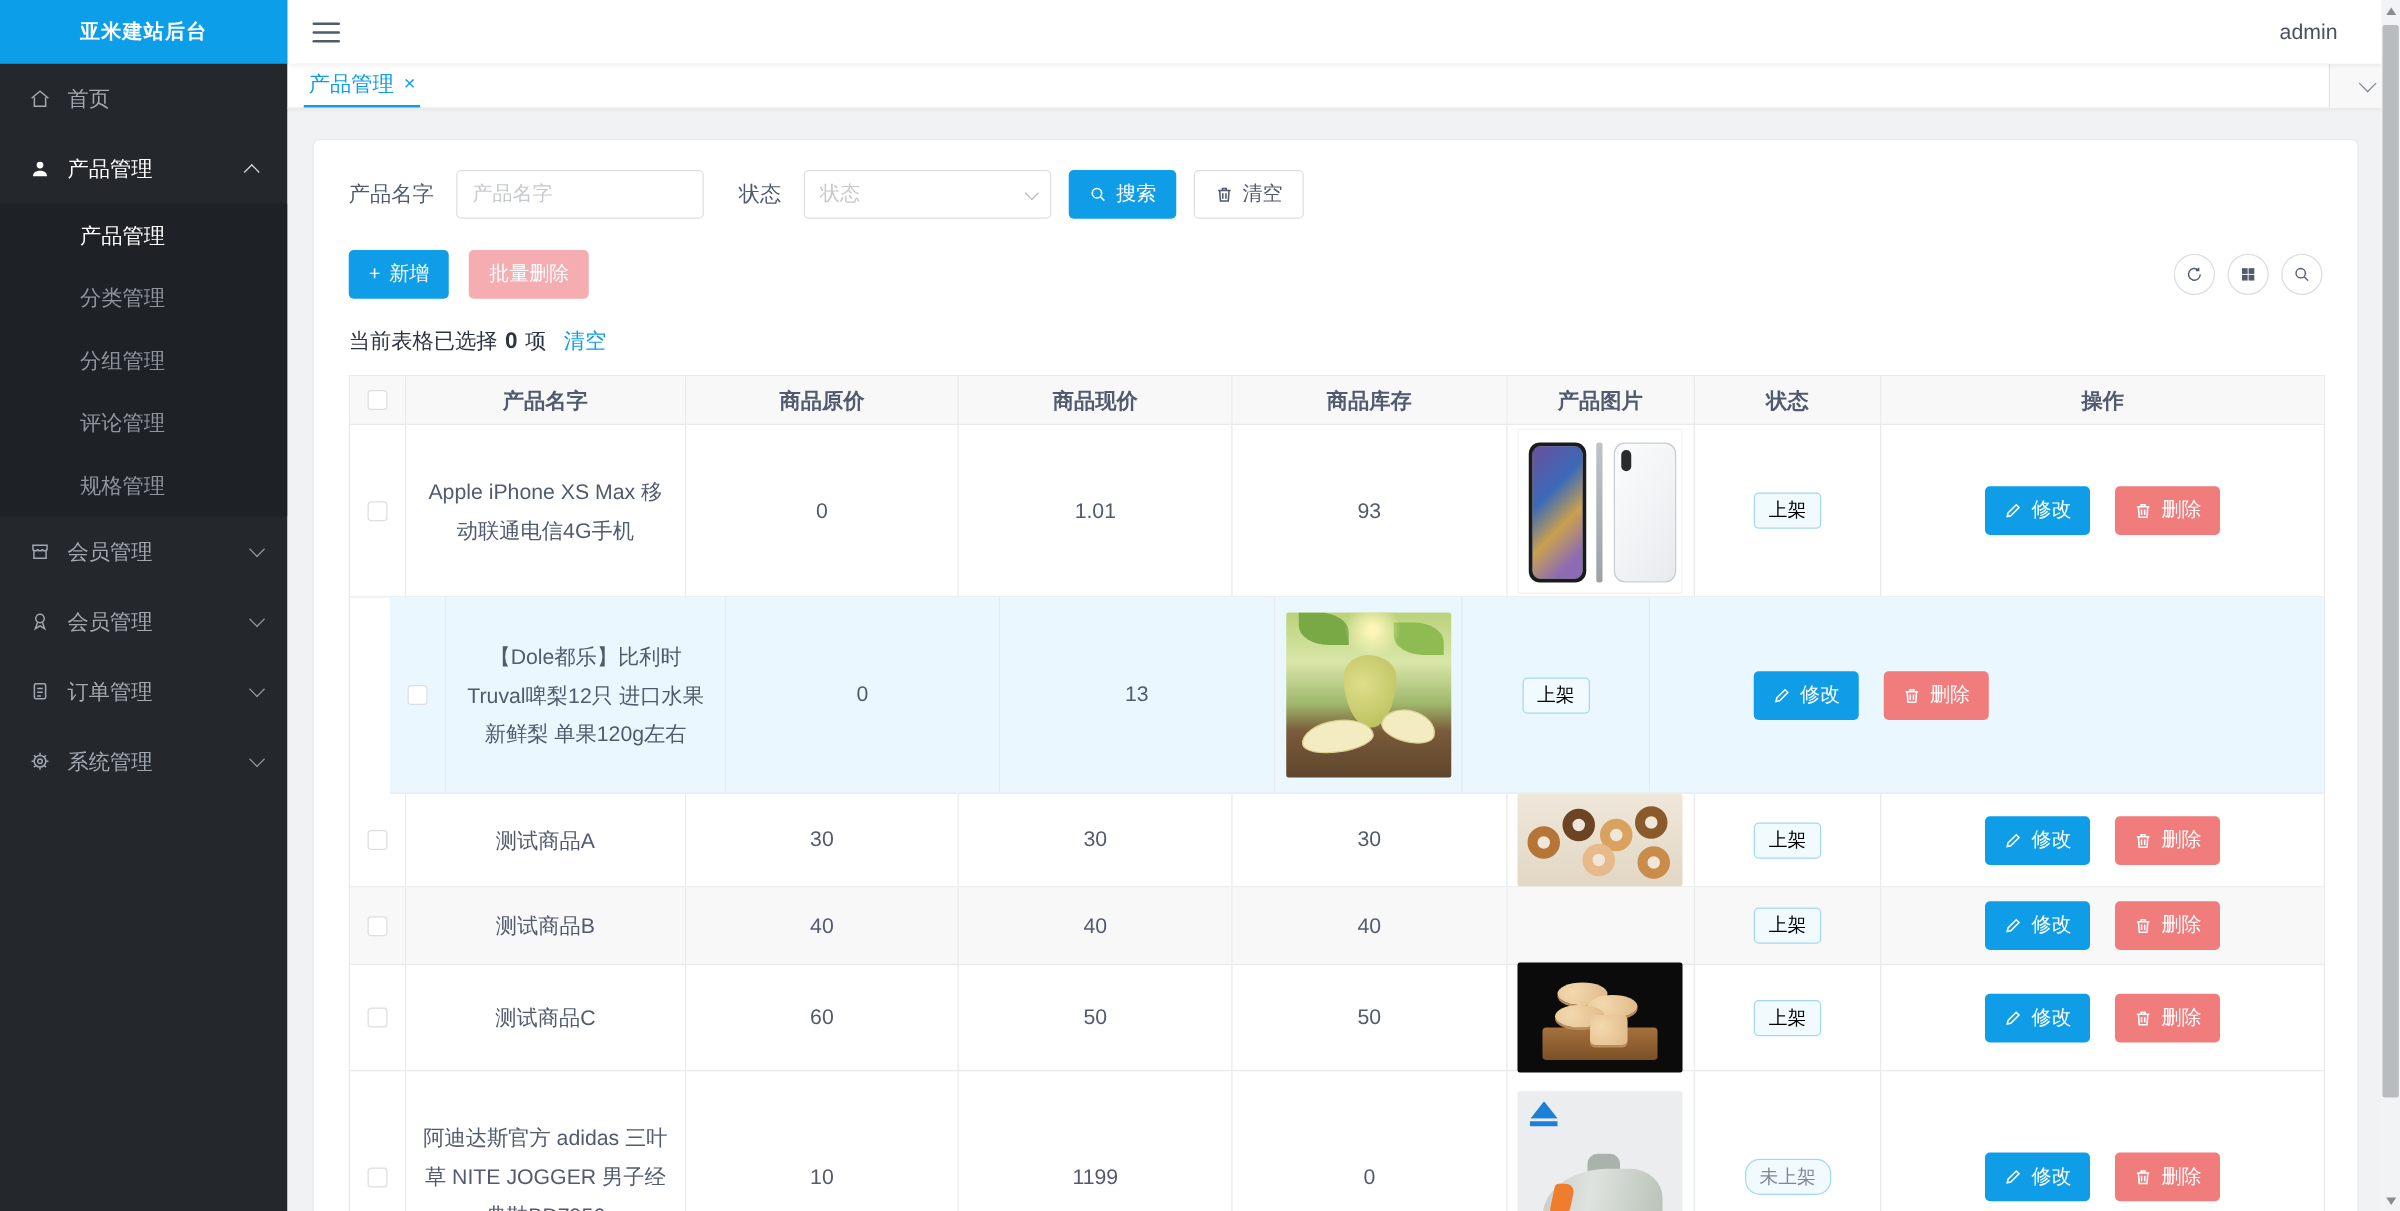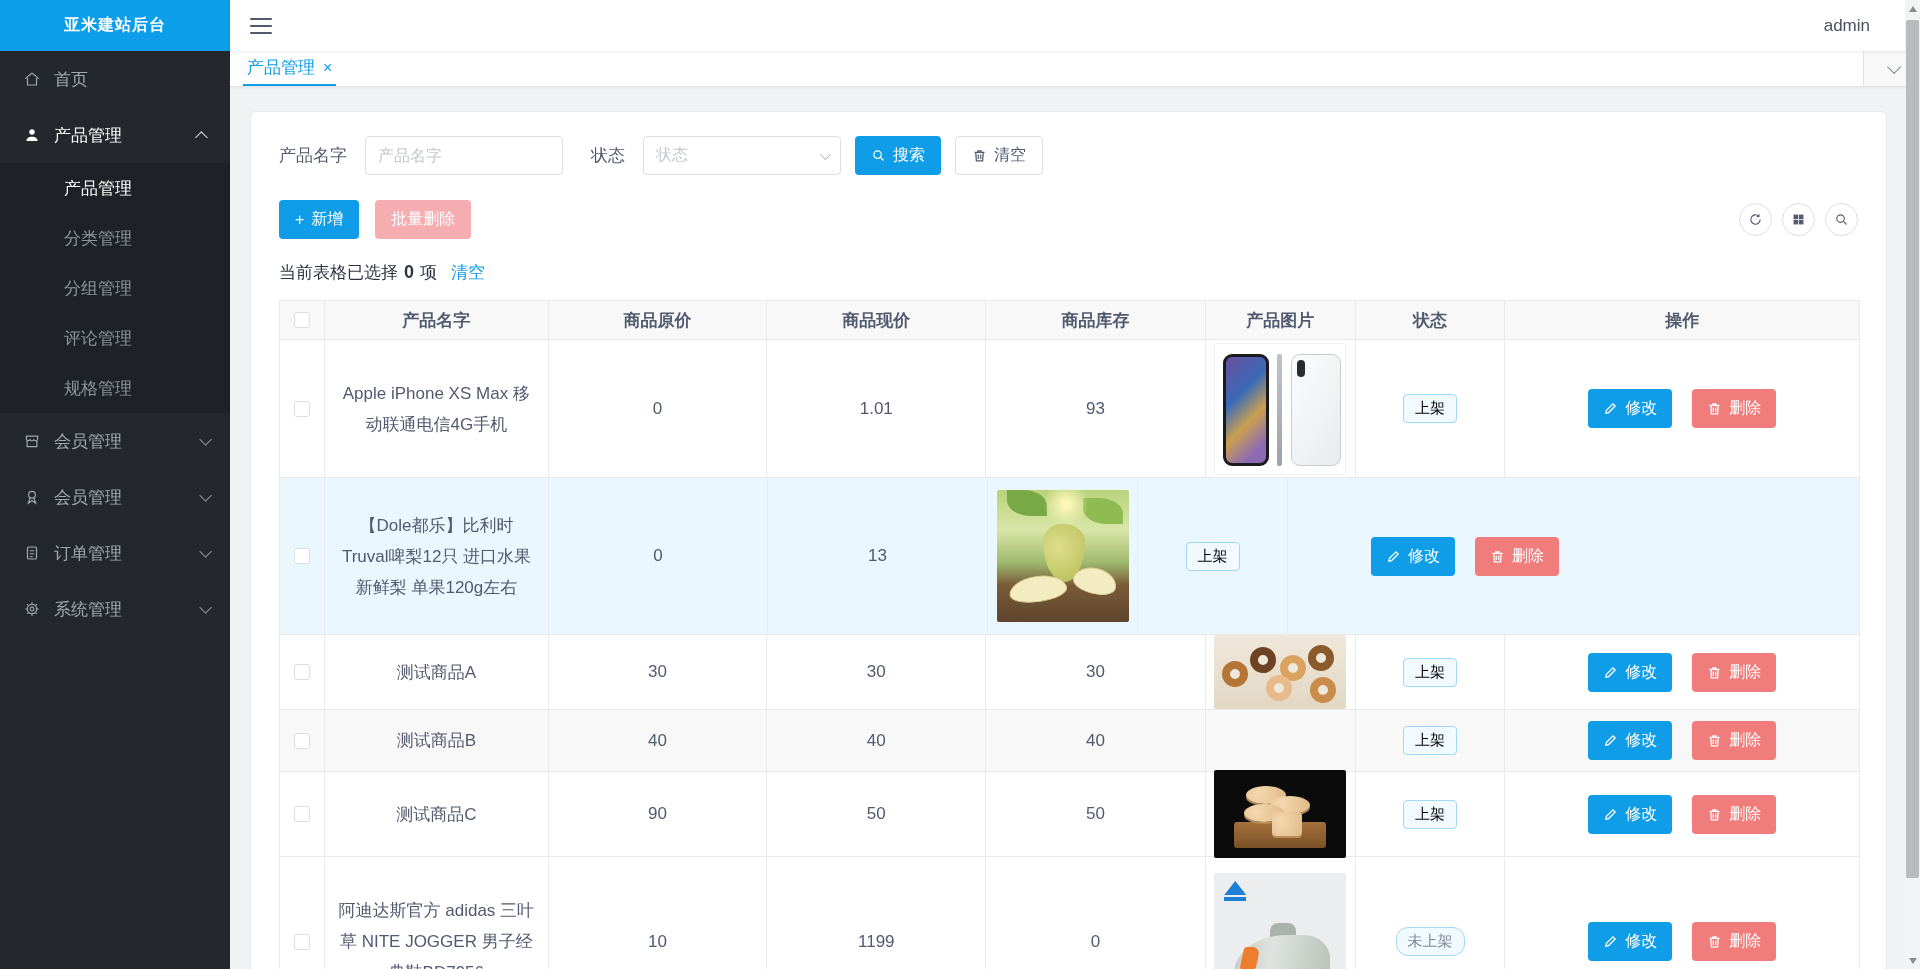--- a/index.html
+++ b/index.html
@@ -61,21 +61,21 @@
   .link { color:#0f9de8; cursor:pointer; margin-left:8px; }
 
   
   .table { margin-top:16px; border:1px solid #e8eaec; border-bottom:none; width:1581px; }
   .trow, .thead { display:flex; border-bottom:1px solid #e8eaec; }
   .thead { background:#f8f8f9; font-weight:bold; color:#515a6e; height:39px; }
   .cell { display:flex; align-items:center; justify-content:center; border-right:1px solid #e8eaec; text-align:center; }
   .cell:last-child { border-right:none; }
   .c0{width:45px;} .c1{width:224px;} .c2{width:219px;} .c3{width:219px;} .c4{width:220px;} .c5{width:150px;} .c6{width:150px;} .c7{width:354px;}
   .name { padding:0 12px; line-height:31px; }
-  .rh1{height:138px;} .rh2{height:157px;} .rh3{height:75px;} .rh4{height:62px;} .rh5{height:85px;} .rh6{height:170px;}
+  .rh1{height:138px;} .rh2{height:157px;margin-left:32px;} .rh3{height:75px;} .rh4{height:62px;} .rh5{height:85px;} .rh6{height:170px;}
   .r-hover { background:#ebf7ff; }
   .r-stripe { background:#f8f8f9; }
   .cb { width:16px; height:16px; border:1px solid #dcdee2; border-radius:3px; background:#fff; cursor:pointer; display:inline-block; }
   .badge { display:inline-block; padding:4px 11px; border:1px solid #a3d8f4; background:#f0faff; border-radius:4px; font-size:15px; }
   .badge.on { color:#000000; }
   .badge.off { color:#808695;border-radius:12px; }
   .ops { gap:20px; }
   .btn-sm { height:39px; padding:0 15px; font-size:16px; }
   .btn-edit { background:#0f9de8; color:#fff; }
   .btn-del { background:#f07c7c; color:#fff; }
@@ -443,21 +443,21 @@
                 <span>删除</span>
               </button>
             </div>
           </div>
 
           <div class="trow rh5">
             <div class="cell c0">
                 <span class="cb"></span>
               </div>
             <div class="cell c1 name">测试商品C</div>
-            <div class="cell c2">90</div>
+            <div class="cell c2">60</div>
             <div class="cell c3">50</div>
             <div class="cell c4">50</div>
             <div class="cell c5">
               <div class="pimg pimg-cookies">
                 <div class="tray"></div>
                   <div class="ck k1"></div>
                   <div class="ck k2"></div>
                   <div class="ck k3"></div>
                   <div class="ck k4"></div>
               </div>

